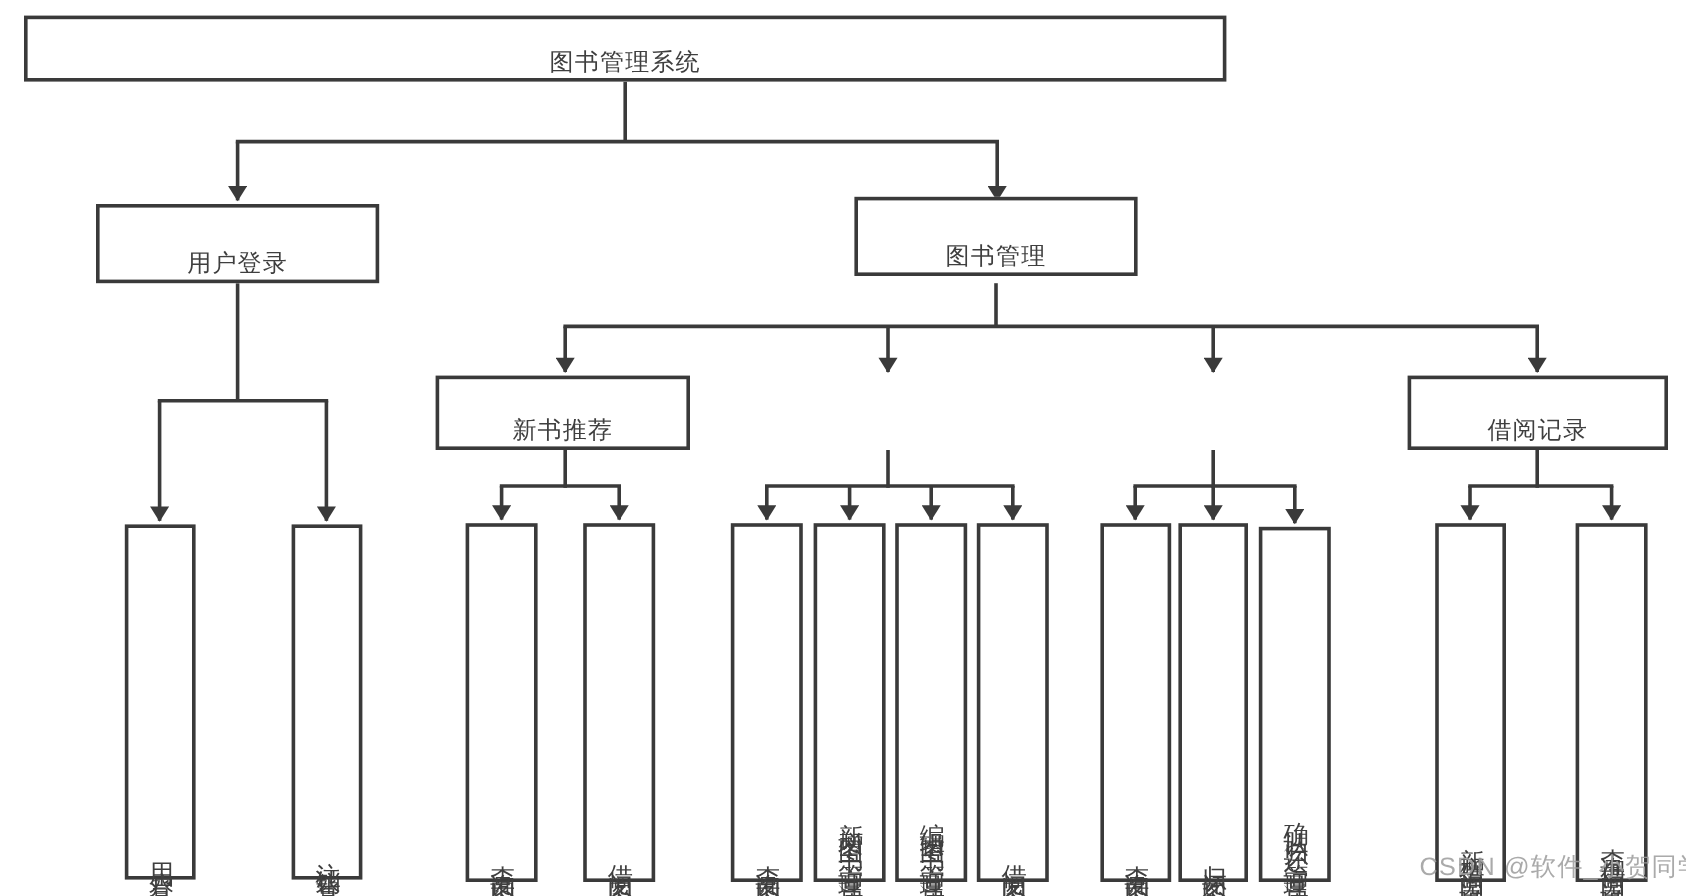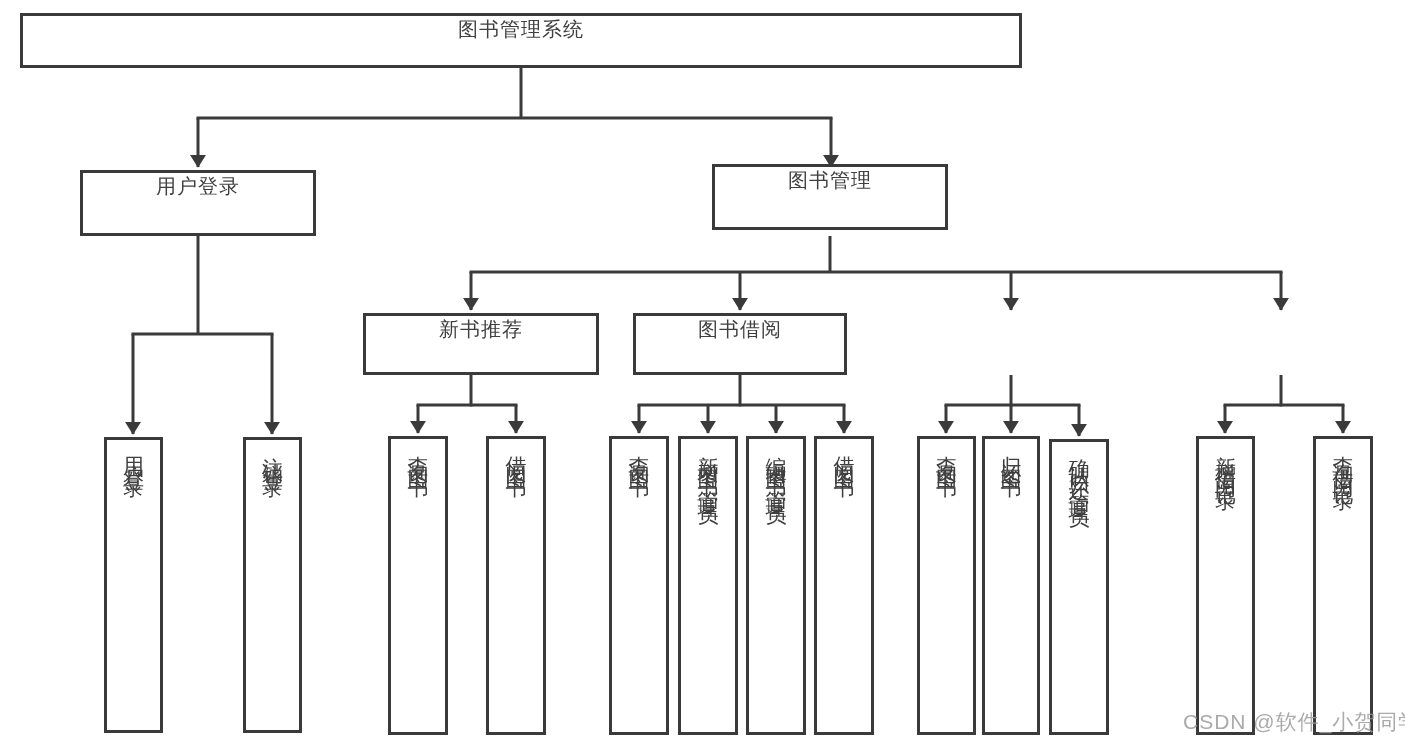--- a/index.html
+++ b/index.html
@@ -17,21 +17,21 @@
   }
   #wires{position:absolute;left:0;top:0;width:1405px;height:747px;}
   #wires line, #wires path{stroke:var(--line);stroke-width:3;fill:none;}
   #wires marker path{fill:var(--line);stroke:none;}
   .box{
     position:absolute;
     box-sizing:border-box;
     border:3px solid var(--line);
     background:#ffffff;
     display:flex;
-    align-items:flex-start;
+    align-items:flex-end;
     justify-content:center;
     color:var(--text);
   }
   .h-box{font-size:20px;letter-spacing:1px;}
   .root-box{font-size:20px;letter-spacing:1px;}
   .v-box span{
     writing-mode:vertical-rl;
     text-orientation:mixed;
     font-size:21px;
     letter-spacing:7px;
@@ -120,25 +120,25 @@
     <span>图书管理系统</span>
   </div>
 
   <div class="box h-box" style="left:80px;top:170px;width:236px;height:66px;">
     <span>用户登录</span>
   </div>
   <div class="box h-box" style="left:712px;top:164px;width:236px;height:66px;">
     <span>图书管理</span>
   </div>
 
-  <div class="box h-box" style="left:363px;top:313px;width:236px;height:62px;">
+  <div class="box h-box" style="left:363px;top:313px;width:212px;height:62px;">
     <span>新书推荐</span>
   </div>
-  <div class="box h-box" style="left:633px;top:313px;width:214px;height:62px;">
-    <span>图书借阅</span>
+  <div class="box h-box" style="left:1173px;top:313px;width:217px;height:62px;">
+    <span>借阅记录</span>
   </div>
 
   <div class="box v-box" style="left:104px;top:437px;width:59px;height:296px;">
     <span>用户登录</span>
   </div>
   <div class="box v-box" style="left:243px;top:437px;width:59px;height:296px;">
     <span>注销登录</span>
   </div>
 
   <div class="box v-box" style="left:388px;top:436px;width:60px;height:299px;">

